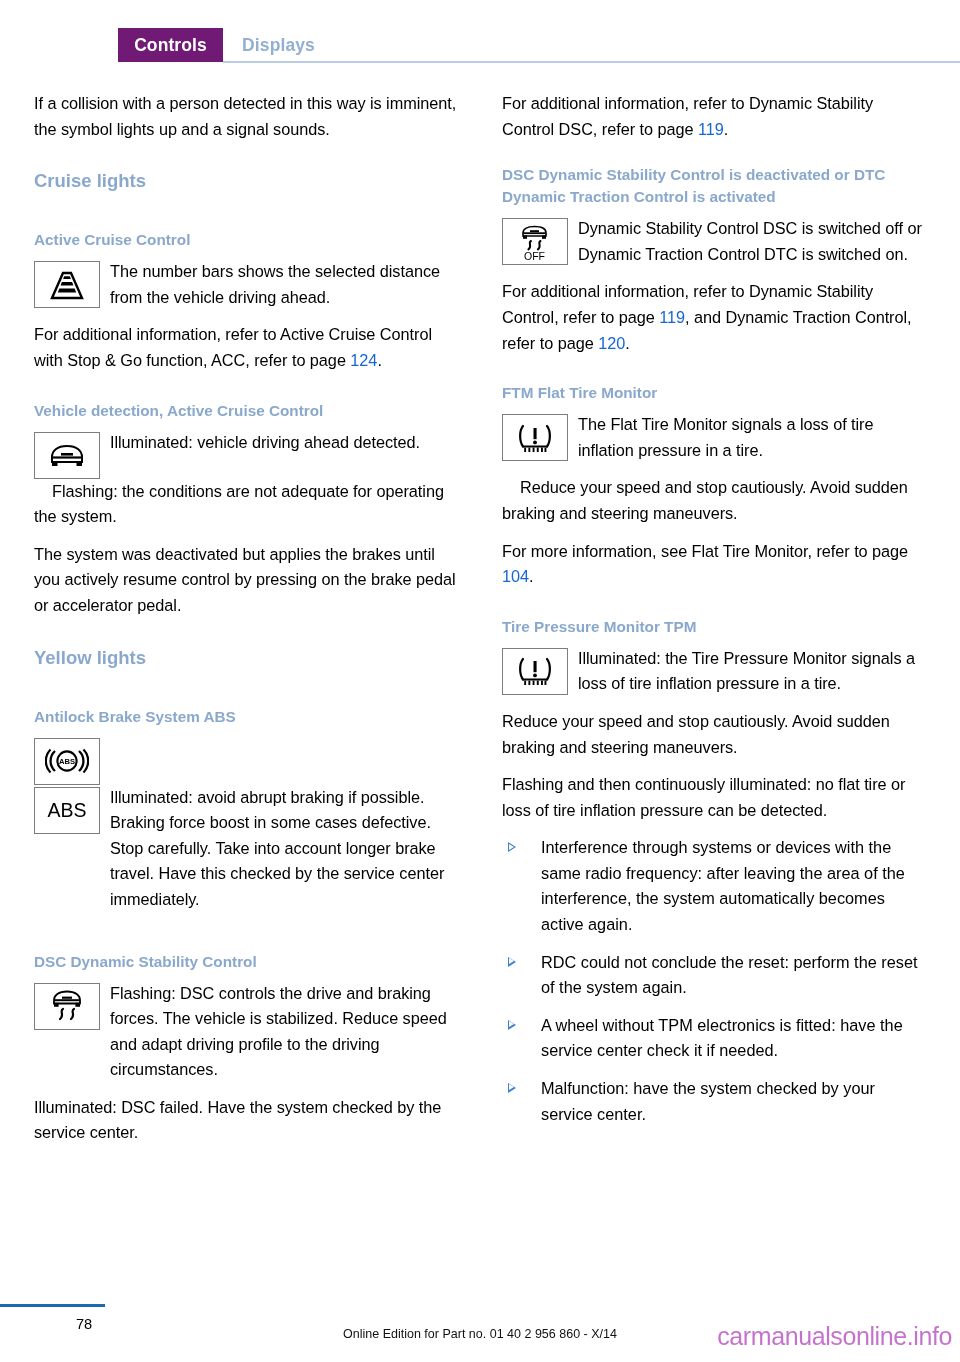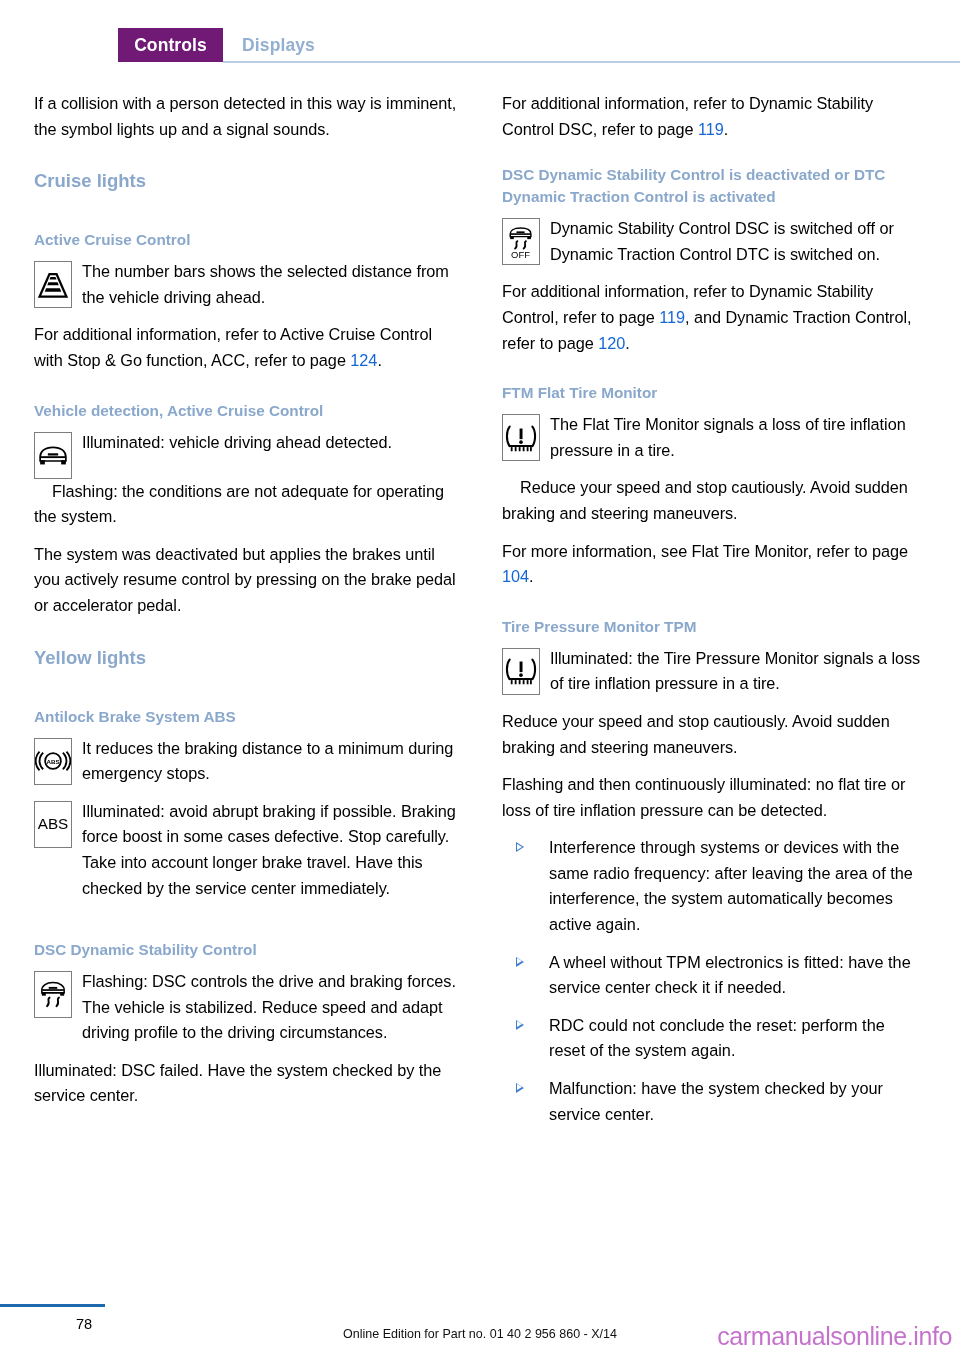--- a/index.html
+++ b/index.html
@@ -51,31 +51,31 @@
   p.body {
     font-size:16.3px; line-height:25.6px; margin-bottom:12px;
     letter-spacing:-0.05px;
   }
   p.body.last { margin-bottom:0; }
   .pageref { color:#1667d6; }
 
   
   .iconblock { position:relative; min-height:0; }
   .iconbox {
-    width:38px; height:47px; border:1.3px solid #7d7d7d; background:#fff;
+    width:66px; height:47px; border:1.3px solid #7d7d7d; background:#fff;
     float:left; margin-right:10px; margin-top:2px;
     display:flex; align-items:center; justify-content:center;
   }
   .iconbox svg { display:block; }
   .iconblock p.body { overflow:hidden; }
   .iconblock::after { content:""; display:block; clear:both; }
   .indent { text-indent:18px; }
 
   
-  ul.bullets { list-style:none; margin:8px; padding:0; }
+  ul.bullets { list-style:none; margin:0; padding:0; }
   ul.bullets li {
     position:relative; padding-left:39px;
     font-size:16.3px; line-height:25.6px; margin-bottom:12px;
   }
   ul.bullets li .tri {
     position:absolute; left:6px; top:7px;
     width:0; height:0;
     border-left:8px solid #3f7fd0;
     border-top:5.5px solid transparent;
     border-bottom:5.5px solid transparent;
@@ -176,21 +176,20 @@
         <div class="iconbox">
           <svg width="44" height="30" viewBox="0 0 44 30">
             <circle cx="22" cy="15" r="9.6" fill="none" stroke="#000" stroke-width="2.1"></circle>
             <text x="22" y="18.3" font-family="Liberation Sans, sans-serif" font-size="7.6" font-weight="bold" text-anchor="middle" fill="#000">ABS</text>
             <path d="M10 5 A13.5 13.5 0 0 0 10 25" fill="none" stroke="#000" stroke-width="2.3"></path>
             <path d="M5.5 3.5 A16.5 16.5 0 0 0 5.5 26.5" fill="none" stroke="#000" stroke-width="2.3"></path>
             <path d="M34 5 A13.5 13.5 0 0 1 34 25" fill="none" stroke="#000" stroke-width="2.3"></path>
             <path d="M38.5 3.5 A16.5 16.5 0 0 1 38.5 26.5" fill="none" stroke="#000" stroke-width="2.3"></path>
           </svg>
         </div>
-        <p class="body">It reduces the braking distance to a minimum during emergency stops.</p>
       </div>
 
       <div class="iconblock">
         <div class="iconbox">
           <svg width="46" height="26" viewBox="0 0 46 26">
             <text x="23" y="20" font-family="Liberation Sans, sans-serif" font-size="19.5" text-anchor="middle" fill="#000">ABS</text>
           </svg>
         </div>
         <p class="body">Illuminated: avoid abrupt braking if possible. Braking force boost in some cases defective. Stop carefully. Take into account longer brake travel. Have this checked by the service center immediately.</p>
       </div>
@@ -289,25 +288,25 @@
 
       <p class="body">Flashing and then continuously illuminated: no flat tire or loss of tire inflation pressure can be detected.</p>
 
       <ul class="bullets">
         <li>
           <span class="tri"></span><span class="tri-in"></span>
           <span>Interference through systems or devices with the same radio frequency: after leaving the area of the interference, the system automatically becomes active again.</span>
         </li>
         <li>
           <span class="tri"></span><span class="tri-in"></span>
-          <span>A wheel without TPM electronics is fitted: have the service center check it if needed.</span>
+          <span>RDC could not conclude the reset: perform the reset of the system again.</span>
         </li>
         <li>
           <span class="tri"></span><span class="tri-in"></span>
-          <span>RDC could not conclude the reset: perform the reset of the system again.</span>
+          <span>A wheel without TPM electronics is fitted: have the service center check it if needed.</span>
         </li>
         <li>
           <span class="tri"></span><span class="tri-in"></span>
           <span>Malfunction: have the system checked by your service center.</span>
         </li>
       </ul>
 
     </div>
   </div>
 </div>

